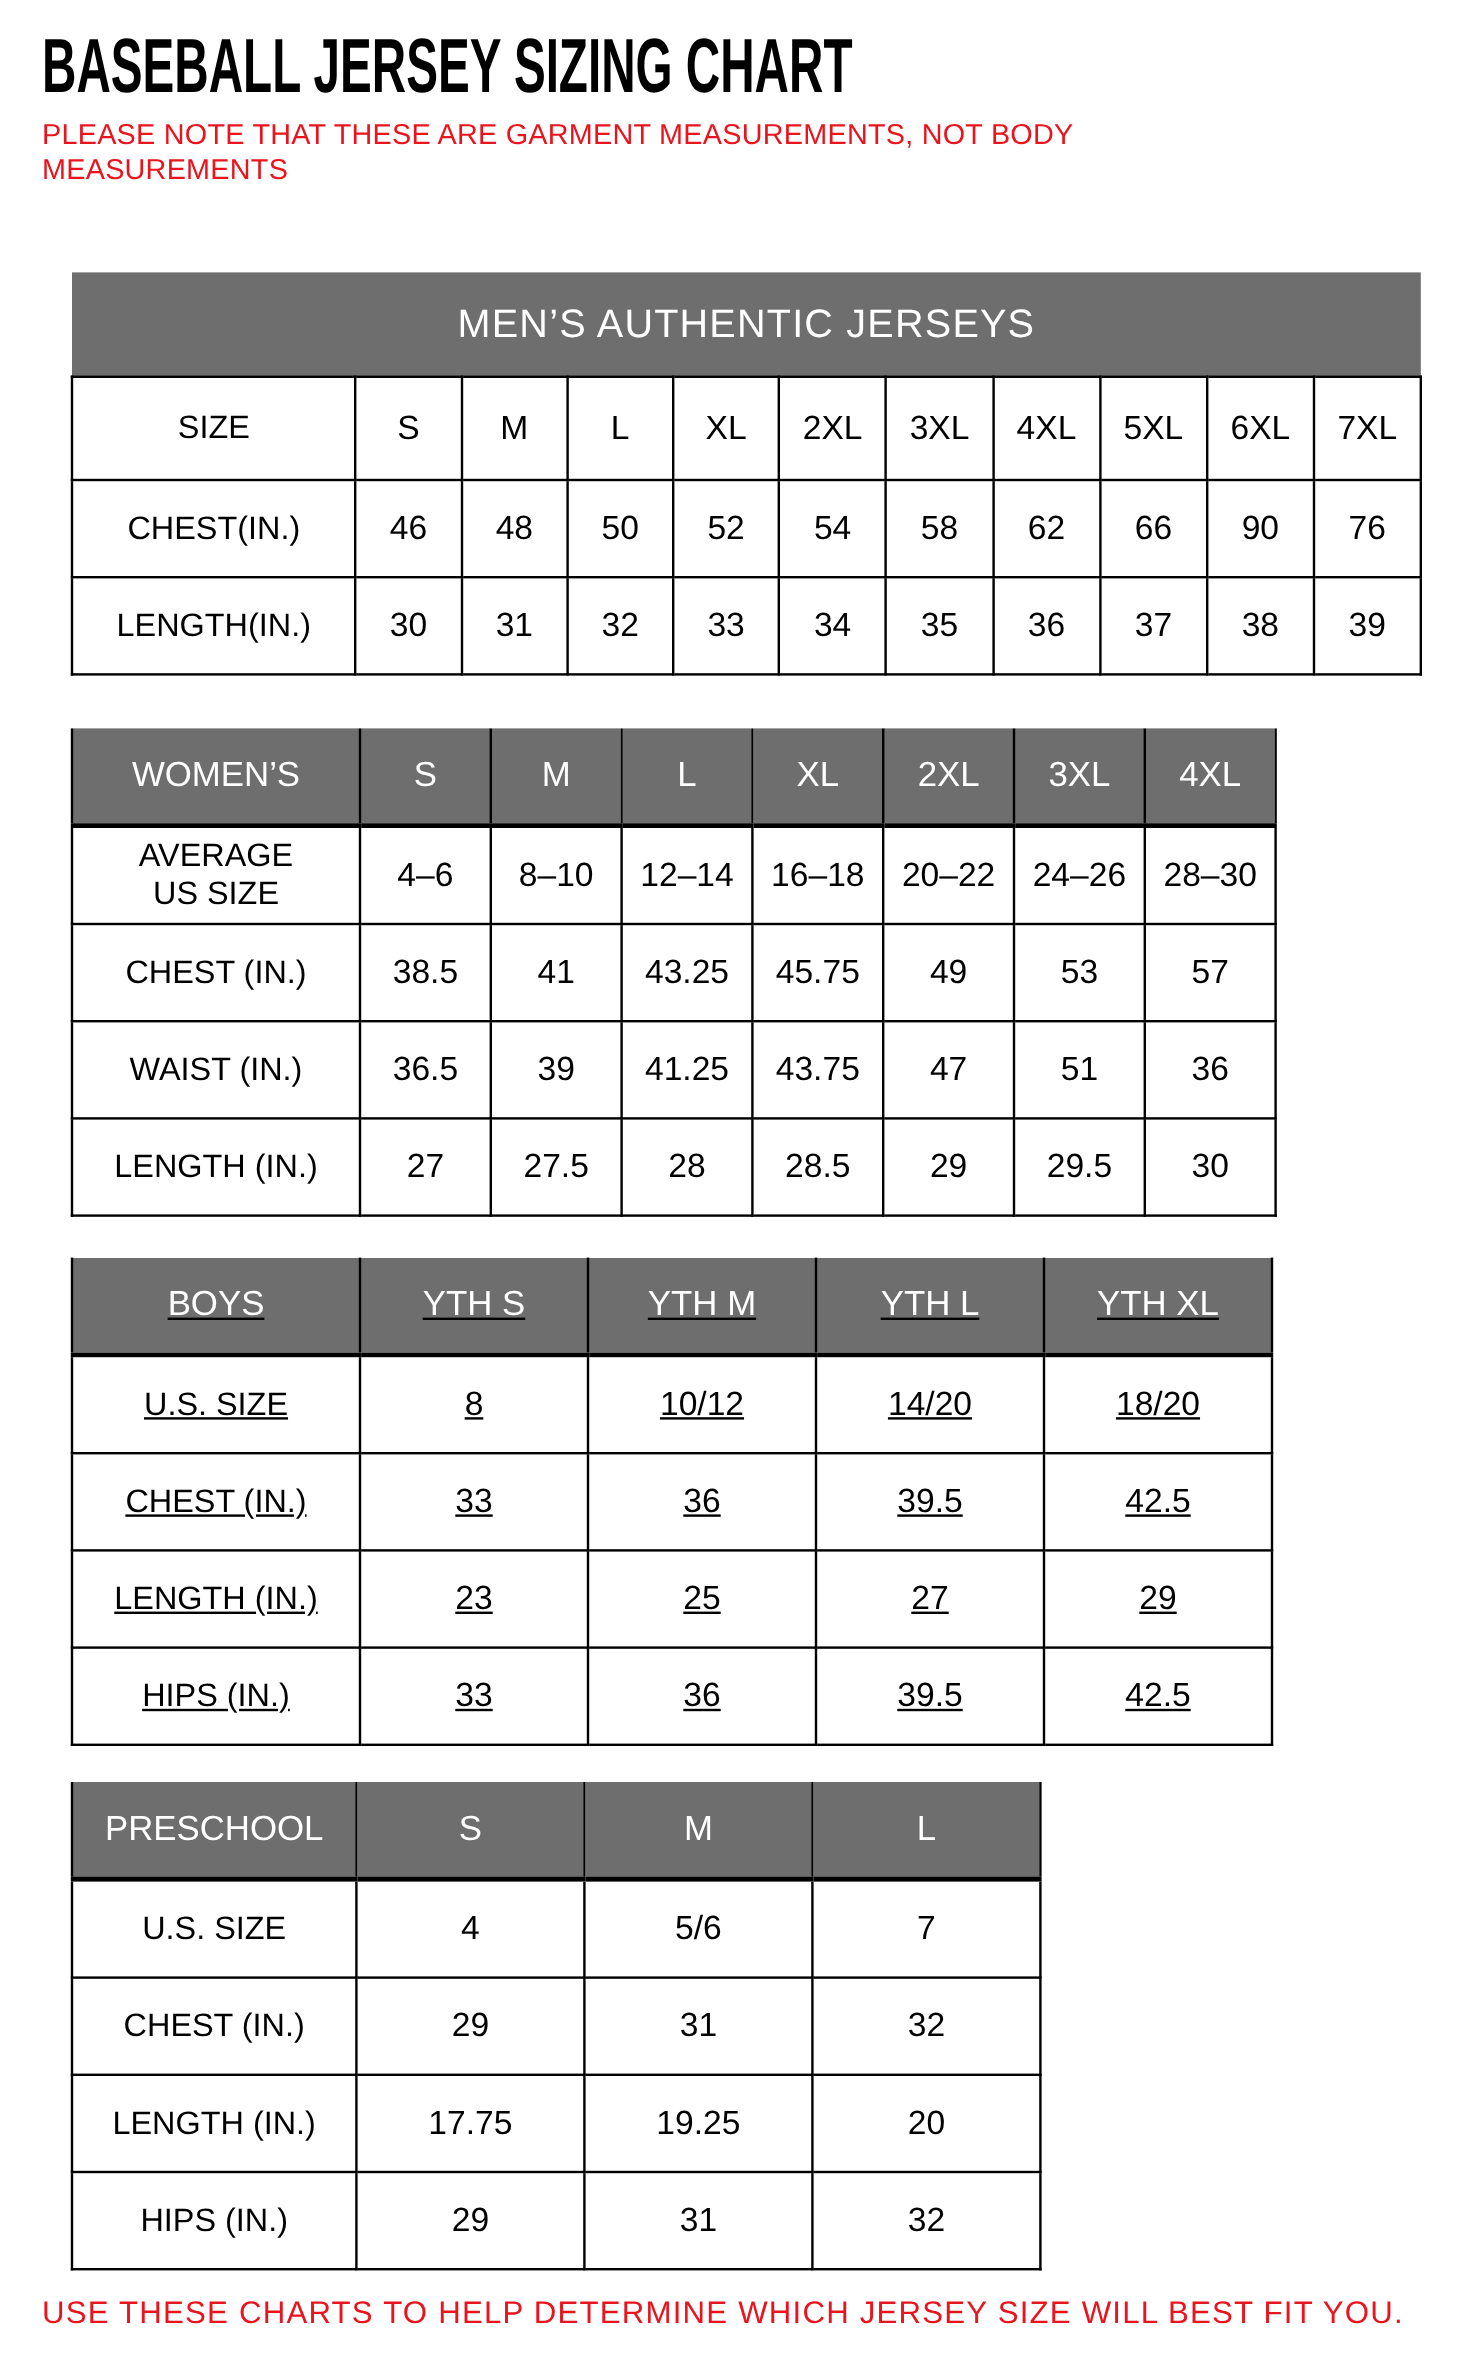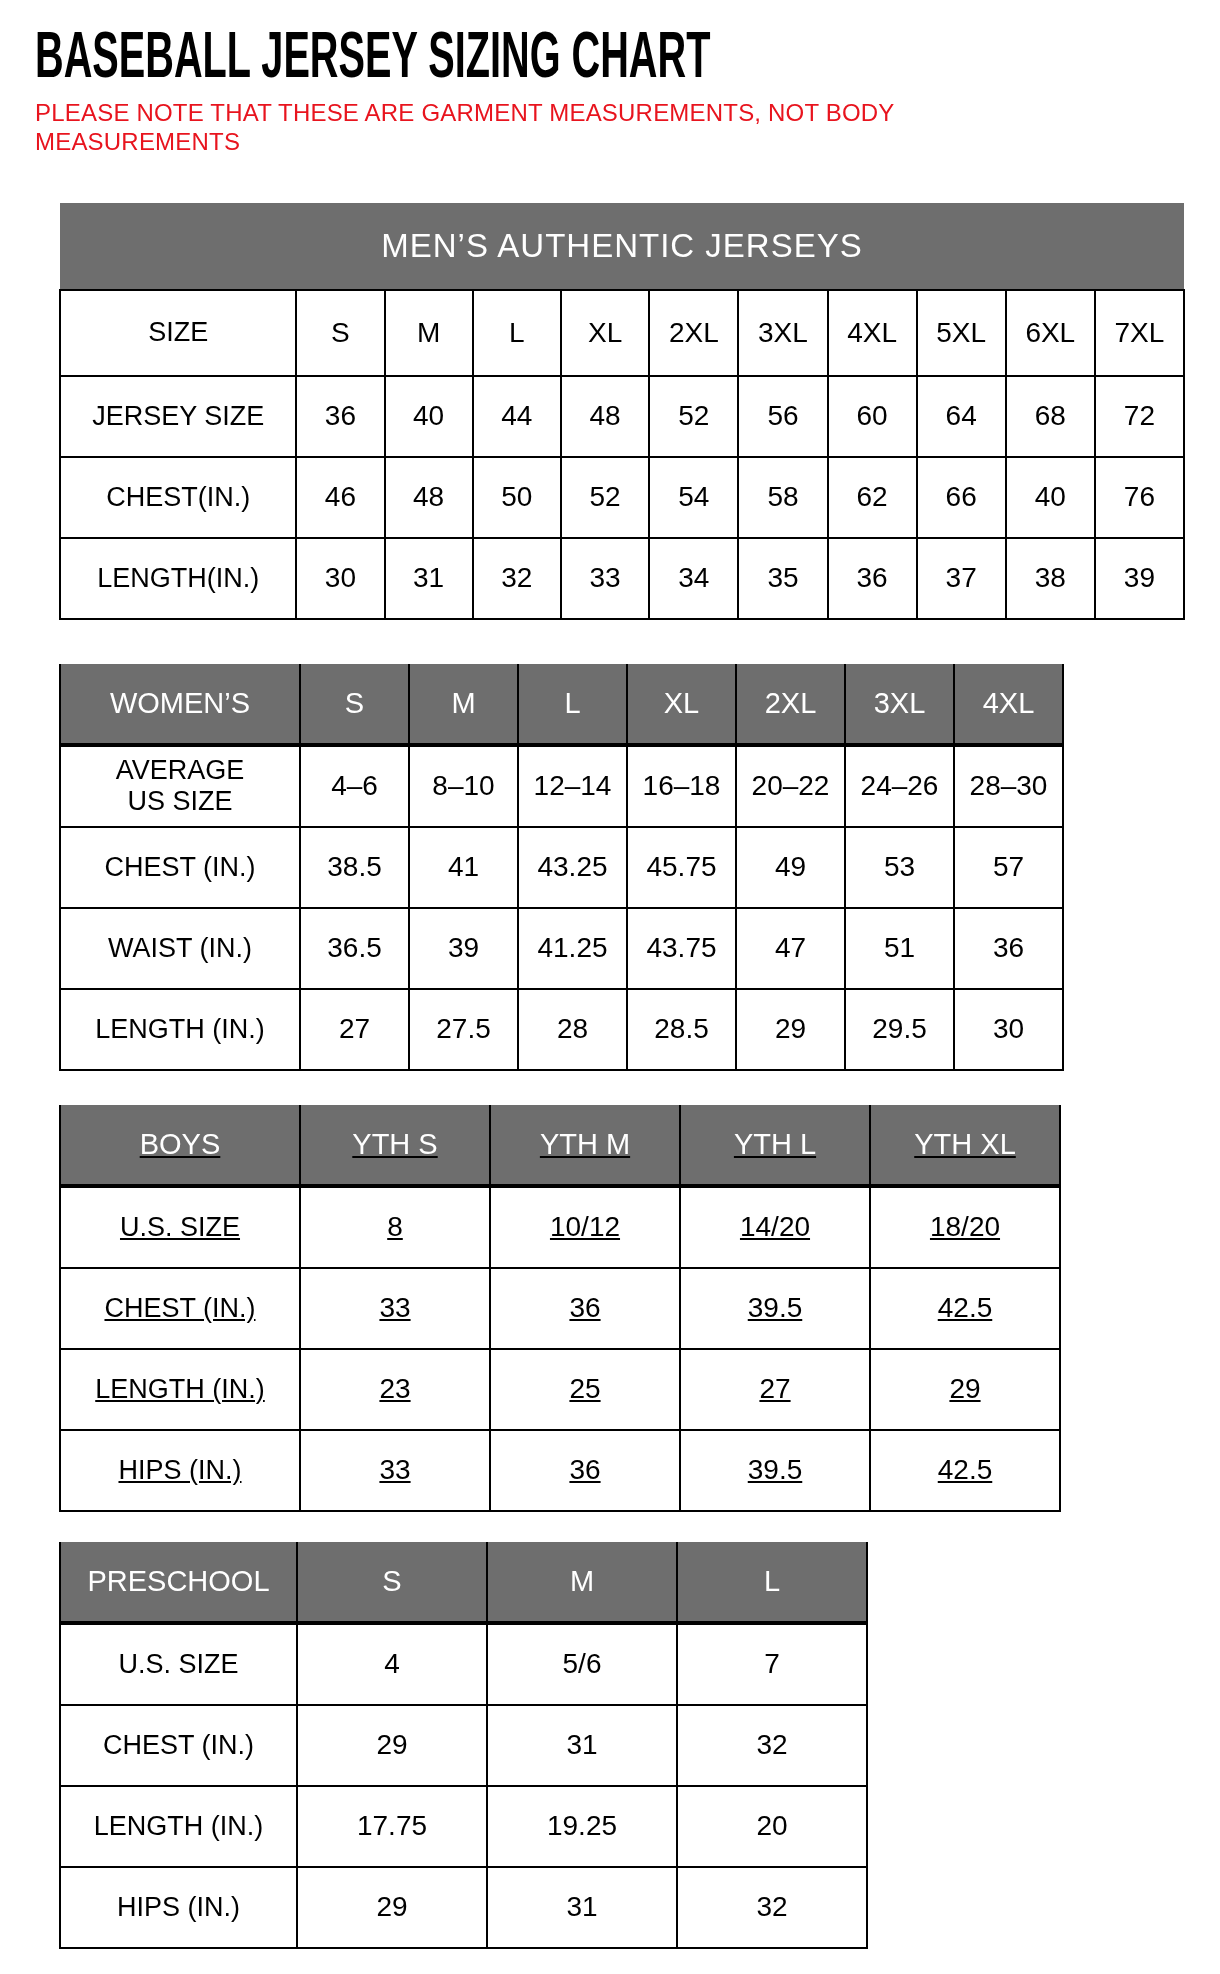--- a/index.html
+++ b/index.html
@@ -20,21 +20,21 @@
     margin:6px 0 10px 0;
     font-size:64px;
     line-height:1.05;
     font-weight:700;
     white-space:nowrap;
     letter-spacing:0px;
     transform:scaleX(0.62);
     transform-origin:0 50%;
   }
   p.note{
-    margin:0 0 46px 0;
+    margin:0 0 70px 0;
     width:900px;
     color:var(--accent-red);
     font-size:24px;
     line-height:1.2;
     letter-spacing:0.2px;
   }
   p.footer{
     margin:6px 0 0 0;
     color:var(--accent-red);
     font-size:26px;
@@ -116,43 +116,30 @@
             <td>L</td>
             <td>XL</td>
             <td>2XL</td>
             <td>3XL</td>
             <td>4XL</td>
             <td>5XL</td>
             <td>6XL</td>
             <td>7XL</td>
           </tr>
           <tr>
-            <td class="rowlabel">JERSEY SIZE</td>
-            <td>36</td>
-            <td>40</td>
-            <td>44</td>
-            <td>48</td>
-            <td>52</td>
-            <td>56</td>
-            <td>60</td>
-            <td>64</td>
-            <td>68</td>
-            <td>72</td>
-          </tr>
-          <tr>
             <td class="rowlabel">CHEST(IN.)</td>
             <td>46</td>
             <td>48</td>
             <td>50</td>
             <td>52</td>
             <td>54</td>
             <td>58</td>
             <td>62</td>
             <td>66</td>
-            <td>40</td>
+            <td>90</td>
             <td>76</td>
           </tr>
           <tr>
             <td class="rowlabel">LENGTH(IN.)</td>
             <td>30</td>
             <td>31</td>
             <td>32</td>
             <td>33</td>
             <td>34</td>
             <td>35</td>

